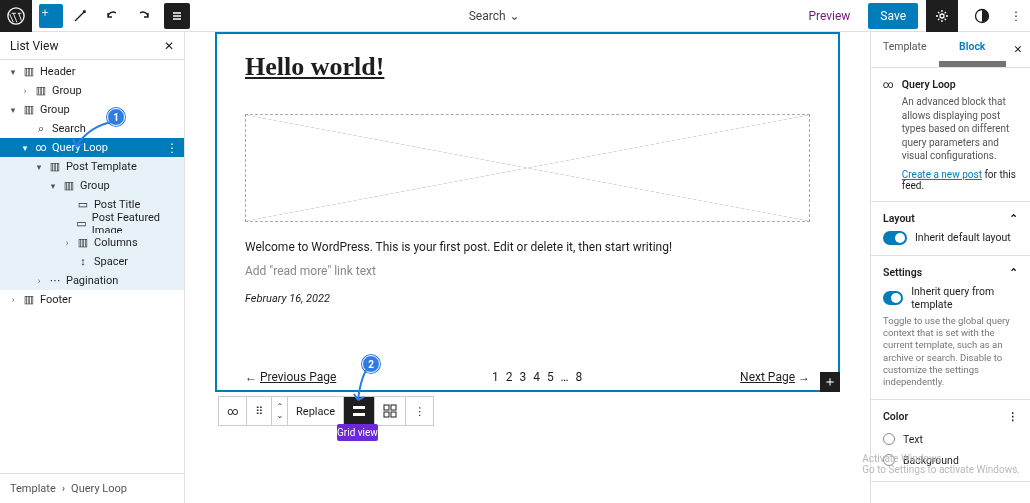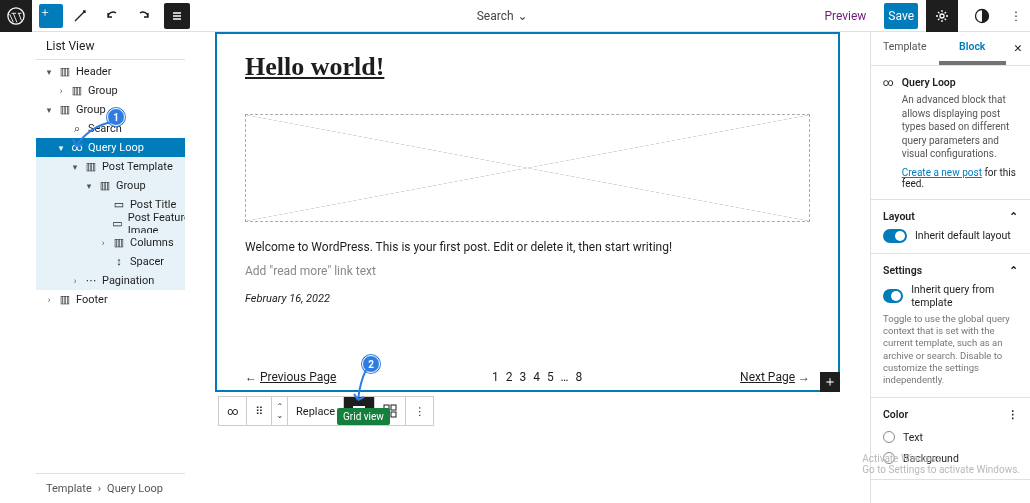--- a/index.html
+++ b/index.html
@@ -7,26 +7,26 @@
 
 
 .topbar { height: 32px; display: flex; align-items: center; border-bottom: 1px solid #e0e0e0; }
 .topbar-left { display: flex; align-items: center; gap: 0; }
 .wp-logo { width: 32px; height: 32px; background: #1e1e1e; display: flex; align-items: center; justify-content: center; }
 .btn-sq { width: 32px; height: 32px; display: flex; align-items: center; justify-content: center; cursor: pointer; }
 .btn-add { background: #007cba; color: #fff; margin-left: 6px; border-radius: 2px; width: 24px; height: 24px; }
 .topbar-center { flex: 1; display: flex; justify-content: center; align-items: center; gap: 4px; color: #444; }
 .topbar-right { display: flex; align-items: center; gap: 8px; padding-right: 4px; }
 .link-preview { color: #701a75; padding: 6px 10px; cursor: pointer; }
-.btn-save { background: #007cba; color: #fff; padding: 6px 4px; border-radius: 2px; cursor: pointer; }
+.btn-save { background: #007cba; color: #fff; padding: 6px 12px; border-radius: 2px; cursor: pointer; }
 .btn-settings { width: 32px; height: 32px; background: #1e1e1e; display: flex; align-items: center; justify-content: center; }
 .btn-styles { width: 32px; height: 32px; display: flex; align-items: center; justify-content: center; }
 
 
-.listview { position: absolute; left: 0; top: 32px; bottom: 0; width: 185px; border-right: 1px solid #e0e0e0; display: flex; flex-direction: column; margin-left: 36px; }
+.listview { position: absolute; left: 0; top: 32px; bottom: 0; width: 185px; border-right: 1px solid #e0e0e0; display: flex; flex-direction: column; }
 .lv-header { height: 28px; display: flex; align-items: center; justify-content: space-between; padding: 0 10px; border-bottom: 1px solid #e0e0e0; }
 .lv-tree { flex: 1; overflow: auto; padding: 2px 0; }
 .lv-item { display: flex; align-items: center; height: 19px; padding-left: 8px; cursor: pointer; gap: 4px; font-size: 11px; color: #1e1e1e; position: relative; }
 .lv-item .chev { width: 10px; display: inline-flex; justify-content: center; font-size: 9px; color: #555; }
 .lv-item .ico { width: 14px; display: inline-flex; justify-content: center; font-size: 11px; color: #1e1e1e; }
 .lv-item.selected { background: #007cba; color: #fff; }
 .lv-item.selected .chev, .lv-item.selected .ico { color: #fff; }
 .lv-item.sel-light { background: #e6f2f8; }
 .lv-item .more { position: absolute; right: 6px; color: #fff; font-size: 12px; }
 .ind1 { padding-left: 20px; } .ind2 { padding-left: 34px; } .ind3 { padding-left: 48px; } .ind4 { padding-left: 62px; }
@@ -46,27 +46,27 @@
 .pagination { position: absolute; left: 28px; right: 28px; bottom: 6px; display: flex; justify-content: space-between; align-items: center; font-size: 12px; }
 .pagination a { text-decoration: underline; color: #1e1e1e; }
 .pag-nums { letter-spacing: 2px; }
 .add-block { position: absolute; right: -2px; bottom: -2px; width: 20px; height: 20px; background: #1e1e1e; color: #fff; display: flex; align-items: center; justify-content: center; font-size: 14px; }
 
 
 .block-toolbar { position: absolute; left: 218px; top: 396px; display: flex; background: #fff; border: 1px solid #ccc; height: 30px; align-items: stretch; }
 .bt-cell { display: flex; align-items: center; justify-content: center; padding: 0 8px; border-right: 1px solid #ccc; font-size: 11px; }
 .bt-cell.last { border-right: none; }
 .bt-cell.active { background: #1e1e1e; color: #fff; }
-.tooltip { position: absolute; left: 337px; top: 408px; background: #15803d; color: #fff; font-size: 10px; padding: 3px 6px; border-radius: 2px; }
+.tooltip { position: absolute; left: 337px; top: 424px; background: #6d28d9; color: #fff; font-size: 10px; padding: 3px 0; border-radius: 2px; }
 
 
 .sidebar { position: absolute; right: 0; top: 32px; bottom: 0; width: 160px; border-left: 1px solid #e0e0e0; display: flex; flex-direction: column; font-size: 10.5px; }
 .sb-tabs { display: flex; border-bottom: 1px solid #e0e0e0; }
 .sb-tab { flex: 1; text-align: center; padding: 8px 0; cursor: pointer; color: #555; }
-.sb-tab.active { color: #007cba; border-bottom: 4px solid #737373; font-weight: 600; }
+.sb-tab.active { color: #007cba; border-bottom: 6px solid #737373; font-weight: 600; }
 .sb-close { width: 24px; display: flex; align-items: center; justify-content: center; }
 .sb-section { padding: 10px 12px; border-bottom: 1px solid #e0e0e0; }
 .sb-block-hdr { display: flex; gap: 8px; align-items: flex-start; }
 .sb-block-desc { color: #555; margin-top: 4px; line-height: 1.35; font-size: 10px; }
 .sb-link { color: #007cba; text-decoration: underline; }
 .sb-row-head { display: flex; justify-content: space-between; align-items: center; font-weight: 600; margin-bottom: 6px; }
 .toggle { width: 24px; height: 14px; background: #007cba; border-radius: 7px; position: relative; display: inline-block; vertical-align: middle; }
 .toggle::after { content:""; position:absolute; right:2px; top:2px; width:10px; height:10px; background:#fff; border-radius:50%; }
 .sb-toggle-row { display: flex; align-items: center; gap: 8px; }
 .sb-help { color: #777; font-size: 9.5px; margin-top: 4px; line-height: 1.3; }

